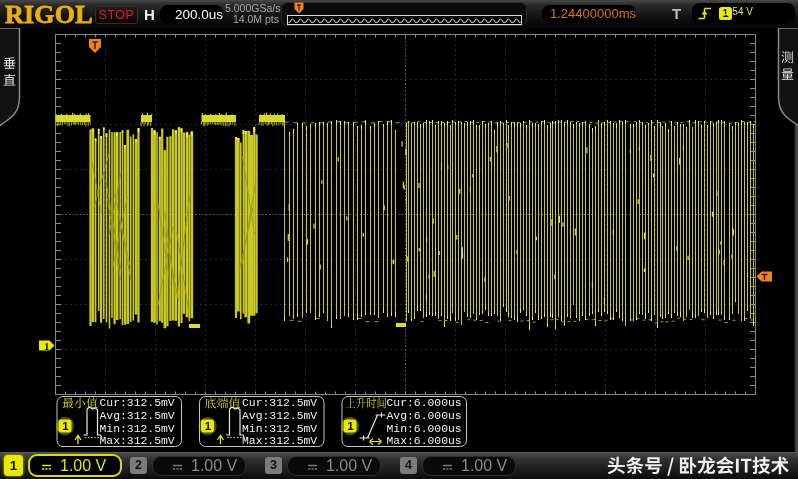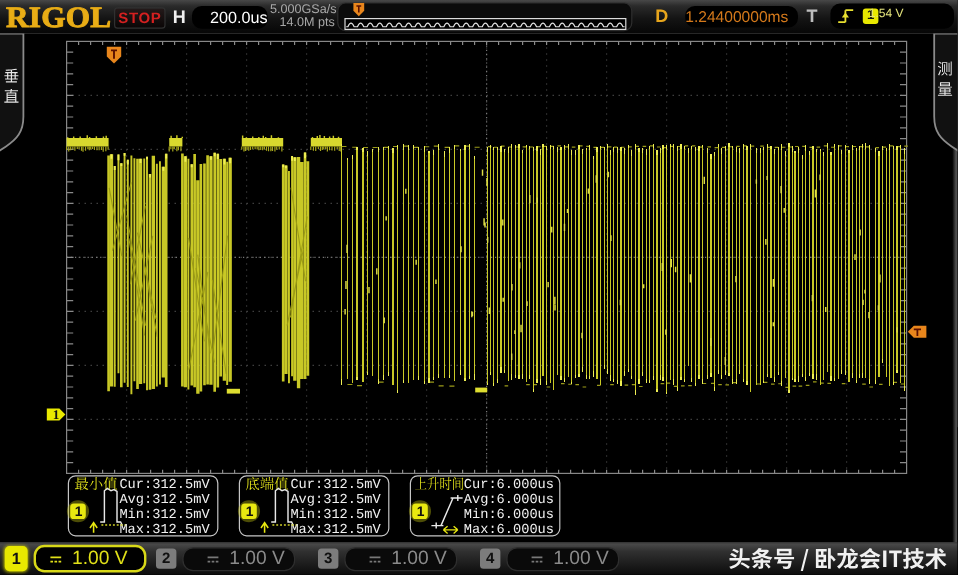--- a/index.html
+++ b/index.html
@@ -1,26 +1,26 @@
 <!DOCTYPE html>
 <html><head><meta charset="utf-8"><style>
 *{margin:0;padding:0;box-sizing:border-box}
 html,body{width:798px;height:479px;background:#000;overflow:hidden;font-family:"Liberation Sans",sans-serif}
-#scope{position:relative;width:798px;height:356px;background:#737373}
+#scope{position:relative;width:798px;height:356px;background:#0369a1}
 .topbar{position:absolute;left:0;top:0;width:798px;height:28px;background:linear-gradient(180deg,#484848 0,#2a2a2a 18%,#141414 55%,#060606 100%)}
 .rigol{position:absolute;left:5px;top:1px;font-family:"Liberation Serif",serif;font-size:26px;font-weight:bold;color:#e9ad16;letter-spacing:0.2px;transform:scaleY(0.95);transform-origin:top left;-webkit-text-stroke:0.8px #e9ad16}
-.stopbtn{position:absolute;left:95px;top:6px;width:43px;height:18px;background:linear-gradient(180deg,#241a1a,#0a0606);border:1px solid #303030;border-radius:3px;color:#d42020;font-weight:bold;font-size:12.5px;text-align:center;line-height:16px;letter-spacing:0.5px}
+.stopbtn{position:absolute;left:95px;top:6px;width:43px;height:18px;background:linear-gradient(180deg,#241a1a,#0a0606);border:1px solid #303030;border-radius:3px;color:#d42020;font-weight:normal;font-size:12.5px;text-align:center;line-height:16px;letter-spacing:0.5px}
 .hlbl{position:absolute;left:144px;top:6px;font-size:15px;font-weight:bold;color:#f0f0f0}
 .tbbox{position:absolute;left:160px;top:5px;width:63px;height:19px;background:#000;border-radius:8px;color:#fff;font-size:13.5px;text-align:right;line-height:19px}
 .rates{position:absolute;left:225px;top:3px;width:54px;font-size:10.5px;line-height:11px;color:#a8a8a8;text-align:right}
 .prevouter{position:absolute;left:281px;top:2px;width:246px;height:24px;background:#0b0b0b;border:1px solid #2e2e2e;border-radius:7px}
 .previnner{position:absolute;left:287px;top:15px;width:235px;height:10px;background:#000;border:1px solid #dcdcdc}
 .ovl{position:absolute;left:0;top:0;z-index:5}
 .dlbl{position:absolute;left:546px;top:5px;font-size:15px;font-weight:bold;color:#e7a51c}
-.dbox{position:absolute;left:571px;top:5px;width:94px;height:18px;background:#000;border-radius:8px;color:#d4791b;font-size:13px;text-align:left;line-height:18px}
+.dbox{position:absolute;left:542px;top:5px;width:94px;height:18px;background:#000;border-radius:8px;color:#d4791b;font-size:13px;text-align:right;line-height:18px}
 .tlbl{position:absolute;left:672px;top:5px;font-size:15px;font-weight:bold;color:#bdbdbd}
 .trigbox{position:absolute;left:692px;top:3px;width:103px;height:21px;background:#000;border-radius:8px}
 .trigbadge{position:absolute;left:719px;top:7px;width:13px;height:13px;background:#e8e800;border-radius:2.5px;color:#111;font-size:11px;font-weight:bold;text-align:center;line-height:13px}
 .trigval{position:absolute;left:724px;top:6px;font-size:10px;color:#e3e37b}
 .botbar{position:absolute;left:0;top:452px;width:798px;height:27px;background:linear-gradient(180deg,#4a4a4a 0,#303030 25%,#181818 75%,#0c0c0c 100%);border-top:1px solid #5a5a5a}
 .chbadge{position:absolute;top:4px;width:17px;height:17px;background:#7c7c7c;border-radius:3px;color:#101010;font-size:12.5px;font-weight:bold;text-align:center;line-height:17px}
 .chbadge.act{top:2px;width:19px;height:21px;background:#e8e800;border-radius:4px;font-size:13.5px;line-height:21px;box-shadow:0 0 3px #cc0}
 .chbox{position:absolute;top:3px;width:94px;height:20px;background:#0a0a0a;border:1px solid #2e2e2e;border-radius:9px;color:#8a8a8a;font-size:16px;line-height:18px;text-align:left;padding-left:19px}
 .chbox svg{vertical-align:-1px;margin-right:8px}
 .chbox.act{top:1px;height:23px;background:#000;border:2px solid #d8d818;color:#e0e018;line-height:19px;padding-left:11px}

